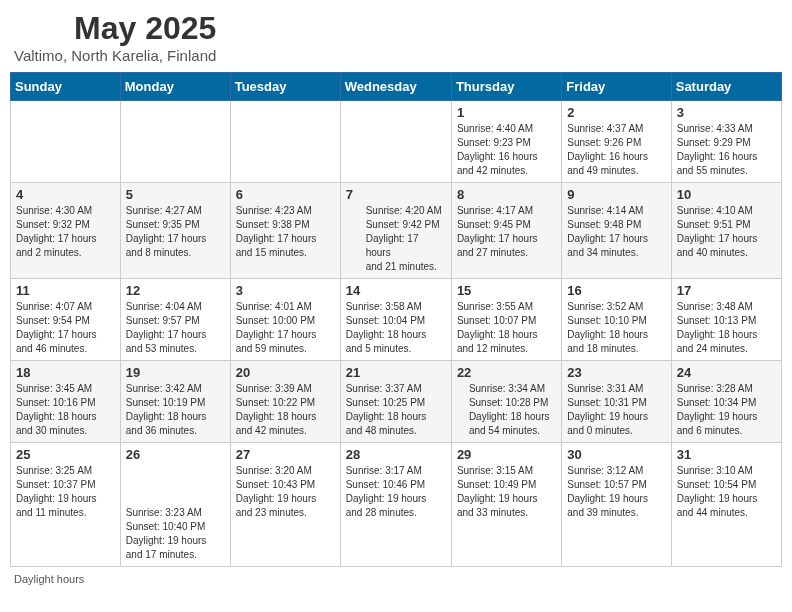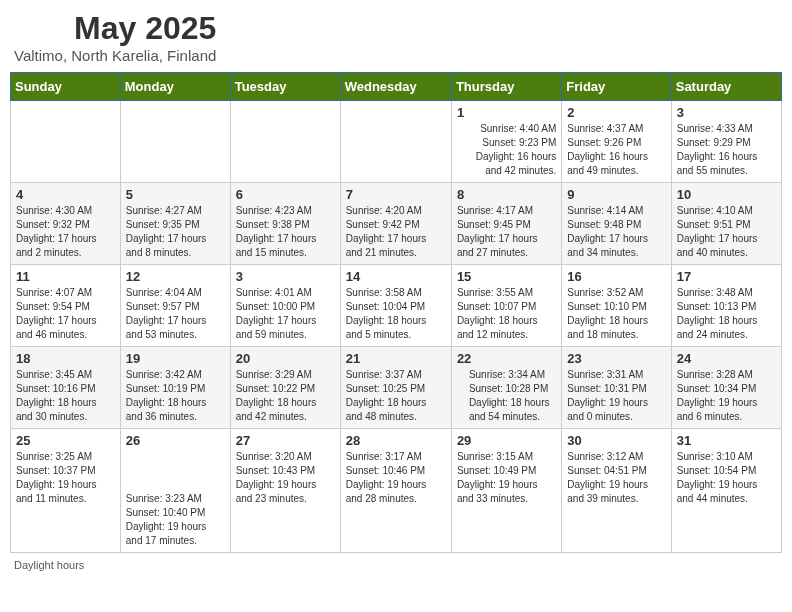--- a/index.html
+++ b/index.html
@@ -33,21 +33,21 @@
     .location-title {
       font-size: 15px;
       color: #555;
     }
     .calendar {
       width: 100%;
       border-collapse: collapse;
       border: 1px solid #ccc;
     }
     .calendar th {
-      background: #4d7c0f;
+      background: #0369a1;
       color: #fff;
       font-size: 13px;
       font-weight: bold;
       padding: 6px 4px;
       text-align: left;
       border: 1px solid #2e6aa3;
     }
     .calendar td {
       vertical-align: top;
       border: 1px solid #ccc;
@@ -106,21 +106,21 @@
       </tr>
   </thead>
   <tbody id="calendar-body">
   <tr>
         <td class="empty-cell"></td>
         <td class="empty-cell"></td>
         <td class="empty-cell"></td>
         <td class="empty-cell"></td>
         <td>
           <span class="day-num">1</span>
-          <div class="day-info" style="white-space: pre-line; text-align: right;">Sunrise: 4:40 AM
+          <div class="day-info" style="white-space: pre-line;">Sunrise: 4:40 AM
 Sunset: 9:23 PM
 Daylight: 16 hours
 and 42 minutes.</div>
         </td>
         <td>
           <span class="day-num">2</span>
           <div class="day-info" style="white-space: pre-line;">Sunrise: 4:37 AM
 Sunset: 9:26 PM
 Daylight: 16 hours
 and 49 minutes.</div>
@@ -150,21 +150,21 @@
         </td>
         <td>
           <span class="day-num">6</span>
           <div class="day-info" style="white-space: pre-line;">Sunrise: 4:23 AM
 Sunset: 9:38 PM
 Daylight: 17 hours
 and 15 minutes.</div>
         </td>
         <td>
           <span class="day-num">7</span>
-          <div class="day-info" style="white-space: pre-line;">Sunrise: 4:20 AM
+          <div class="day-info" style="white-space: pre-line; margin-left: 20px;">Sunrise: 4:20 AM
 Sunset: 9:42 PM
 Daylight: 17 hours
 and 21 minutes.</div>
         </td>
         <td>
           <span class="day-num">8</span>
           <div class="day-info" style="white-space: pre-line;">Sunrise: 4:17 AM
 Sunset: 9:45 PM
 Daylight: 17 hours
 and 27 minutes.</div>
@@ -245,21 +245,21 @@
         </td>
         <td>
           <span class="day-num">19</span>
           <div class="day-info" style="white-space: pre-line;">Sunrise: 3:42 AM
 Sunset: 10:19 PM
 Daylight: 18 hours
 and 36 minutes.</div>
         </td>
         <td>
           <span class="day-num">20</span>
-          <div class="day-info" style="white-space: pre-line;">Sunrise: 3:29 AM
+          <div class="day-info" style="white-space: pre-line;">Sunrise: 3:39 AM
 Sunset: 10:22 PM
 Daylight: 18 hours
 and 42 minutes.</div>
         </td>
         <td>
           <span class="day-num">21</span>
           <div class="day-info" style="white-space: pre-line;">Sunrise: 3:37 AM
 Sunset: 10:25 PM
 Daylight: 18 hours
 and 48 minutes.</div>
@@ -318,21 +318,21 @@
         <td>
           <span class="day-num">29</span>
           <div class="day-info" style="white-space: pre-line;">Sunrise: 3:15 AM
 Sunset: 10:49 PM
 Daylight: 19 hours
 and 33 minutes.</div>
         </td>
         <td>
           <span class="day-num">30</span>
           <div class="day-info" style="white-space: pre-line;">Sunrise: 3:12 AM
-Sunset: 04:51 PM
+Sunset: 10:57 PM
 Daylight: 19 hours
 and 39 minutes.</div>
         </td>
         <td>
           <span class="day-num">31</span>
           <div class="day-info" style="white-space: pre-line;">Sunrise: 3:10 AM
 Sunset: 10:54 PM
 Daylight: 19 hours
 and 44 minutes.</div>
         </td>

